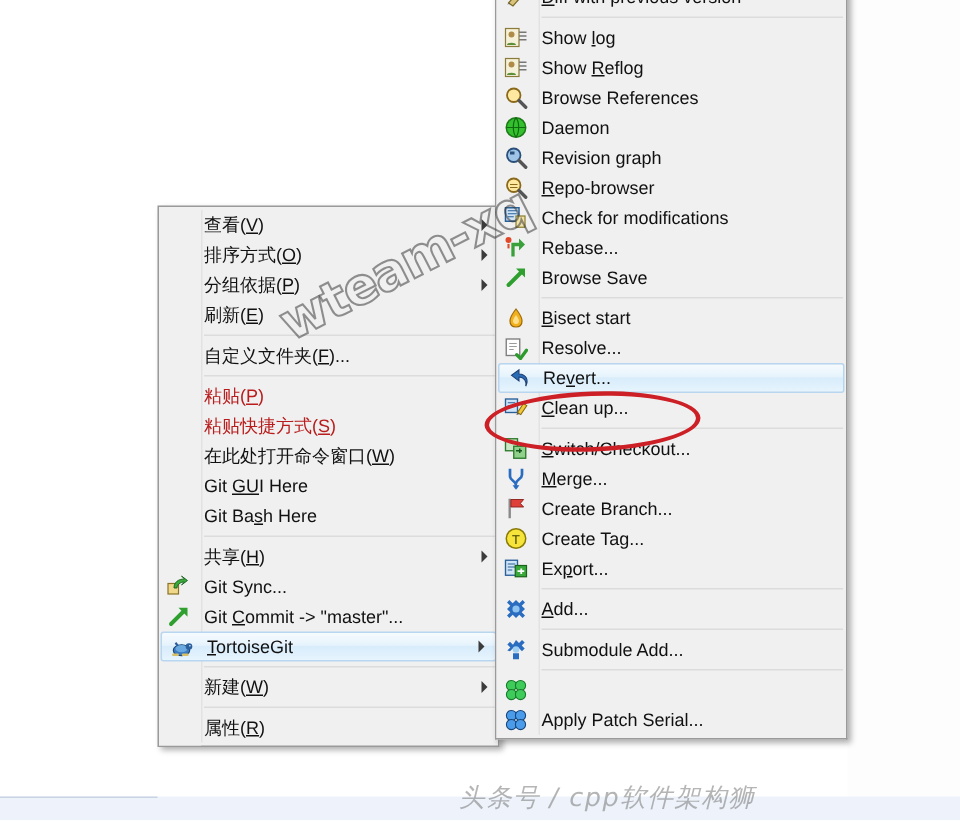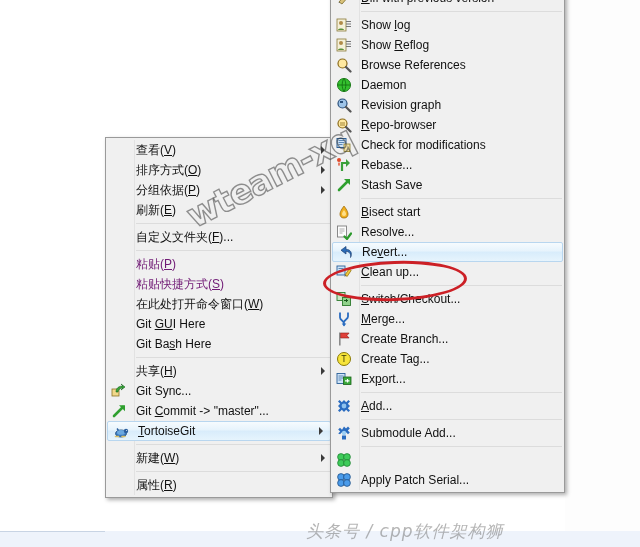--- a/index.html
+++ b/index.html
@@ -48,21 +48,21 @@
     height: 20px;
     line-height: 20px;
     display: flex;
     align-items: flex-start;
     padding-left: 30px;
     padding-right: 18px;
     white-space: nowrap;
     cursor: default;
   }
   .mi .label { position: relative; z-index: 2; }
-  .mi.disabled .label { color: #701a75; }
+  .mi.disabled .label { color: #b91c1c; }
   .mi .ico {
     position: absolute;
     left: 5px; top: 2px;
     width: 16px; height: 16px;
     z-index: 3;
   }
   .mi .arrow {
     position: absolute;
     right: 7px; top: 50%;
     margin-top: -4px;
@@ -354,21 +354,21 @@
           </span>
           <span class="label">Rebase...</span>
         </div>
         <div class="mi">
           <span class="ico">
             <svg viewBox="0 0 16 16">
               <path d="M3 13L12 4" stroke="#2fa02f" stroke-width="2.6" stroke-linecap="round"></path>
               <path d="M8 2h6v6z" fill="#2fa02f"></path>
             </svg>
           </span>
-          <span class="label">Stash Save</span>
+          <span class="label">Browse Save</span>
         </div>
         <div class="sep"></div>
         <div class="mi">
           <span class="ico">
             <svg viewBox="0 0 16 16">
               <path d="M8 14c-3 0-4-2-4-4 0-3 4-8 4-8s4 5 4 8c0 2-1 4-4 4z" fill="#f2b01e" stroke="#9c6a06" stroke-width=".8"></path>
               <path d="M8 12c-1.4 0-2-1-2-2 0-1.4 2-4 2-4s2 2.6 2 4c0 1-.6 2-2 2z" fill="#ffe08a"></path>
             </svg>
           </span>
           <span class="label"><span class="u">B</span>isect start</span>

